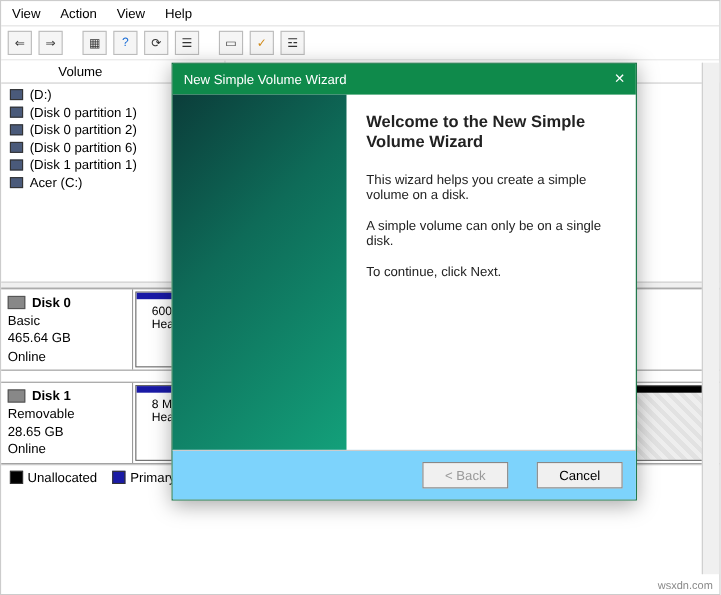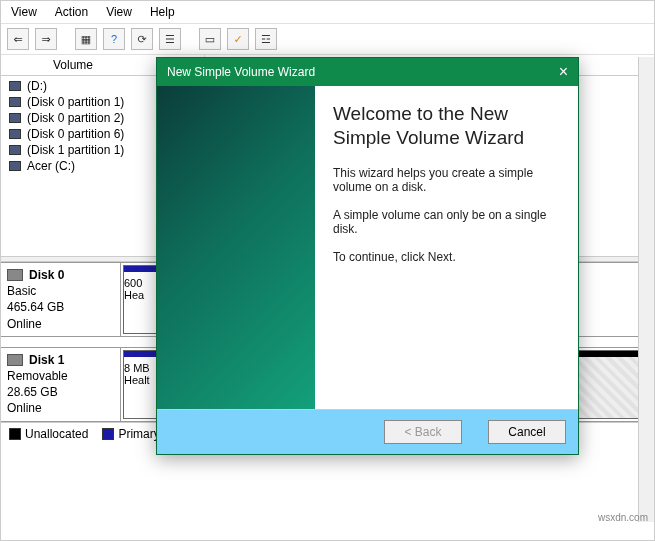--- a/index.html
+++ b/index.html
@@ -113,21 +113,21 @@
     display:inline-block;
   }
   .part-strip {
     flex: 1;
     display: flex;
     padding: 0;
   }
   .part {
     border: 1px solid #666;
     margin: 2px;
-    padding: 3px 0;
+    padding: 3px 14px;
     font-size: 11px;
     overflow: hidden;
     white-space: nowrap;
     position: relative;
   }
   .part .stripe {
     position: absolute;
     top: 0; left: 0; right: 0;
     height: 6px;
     background: #1a1aa6;
@@ -148,21 +148,21 @@
     width: 12px; height: 12px;
     display: inline-block;
     border: 1px solid #333;
     margin-right: 4px;
     vertical-align: middle;
   }
   .sw.black { background: #000; }
   .sw.blue { background: #1a1aa6; }
   .watermark {
     position: absolute;
-    right: 6px; bottom: 17px;
+    right: 6px; bottom: 2px;
     font-size: 10px;
     color: #888;
   }
   
   .wizard {
     position: absolute;
     top: 56px; left: 155px;
     width: 423px;
     height: 398px;
     background: #fff;
@@ -194,22 +194,22 @@
     width: 158px;
     background: linear-gradient(135deg,#0b3d3a 0%,#0e6b58 40%,#13a07a 100%);
   }
   .wiz-main {
     flex: 1;
     padding: 16px 18px 10px 18px;
     font-size: 12px;
     color: #222;
   }
   .wiz-main h1 {
-    font-size: 19px;
-    font-weight: 400;
+    font-size: 15px;
+    font-weight: 700;
     margin: 0 0 16px 0;
     line-height: 1.25;
   }
   .wiz-main p { margin: 0 0 14px 0; }
   .wiz-buttons {
     border-top: 1px solid #ccc;
     padding: 10px 12px;
     display: flex;
     justify-content: flex-end;
     gap: 8px;

